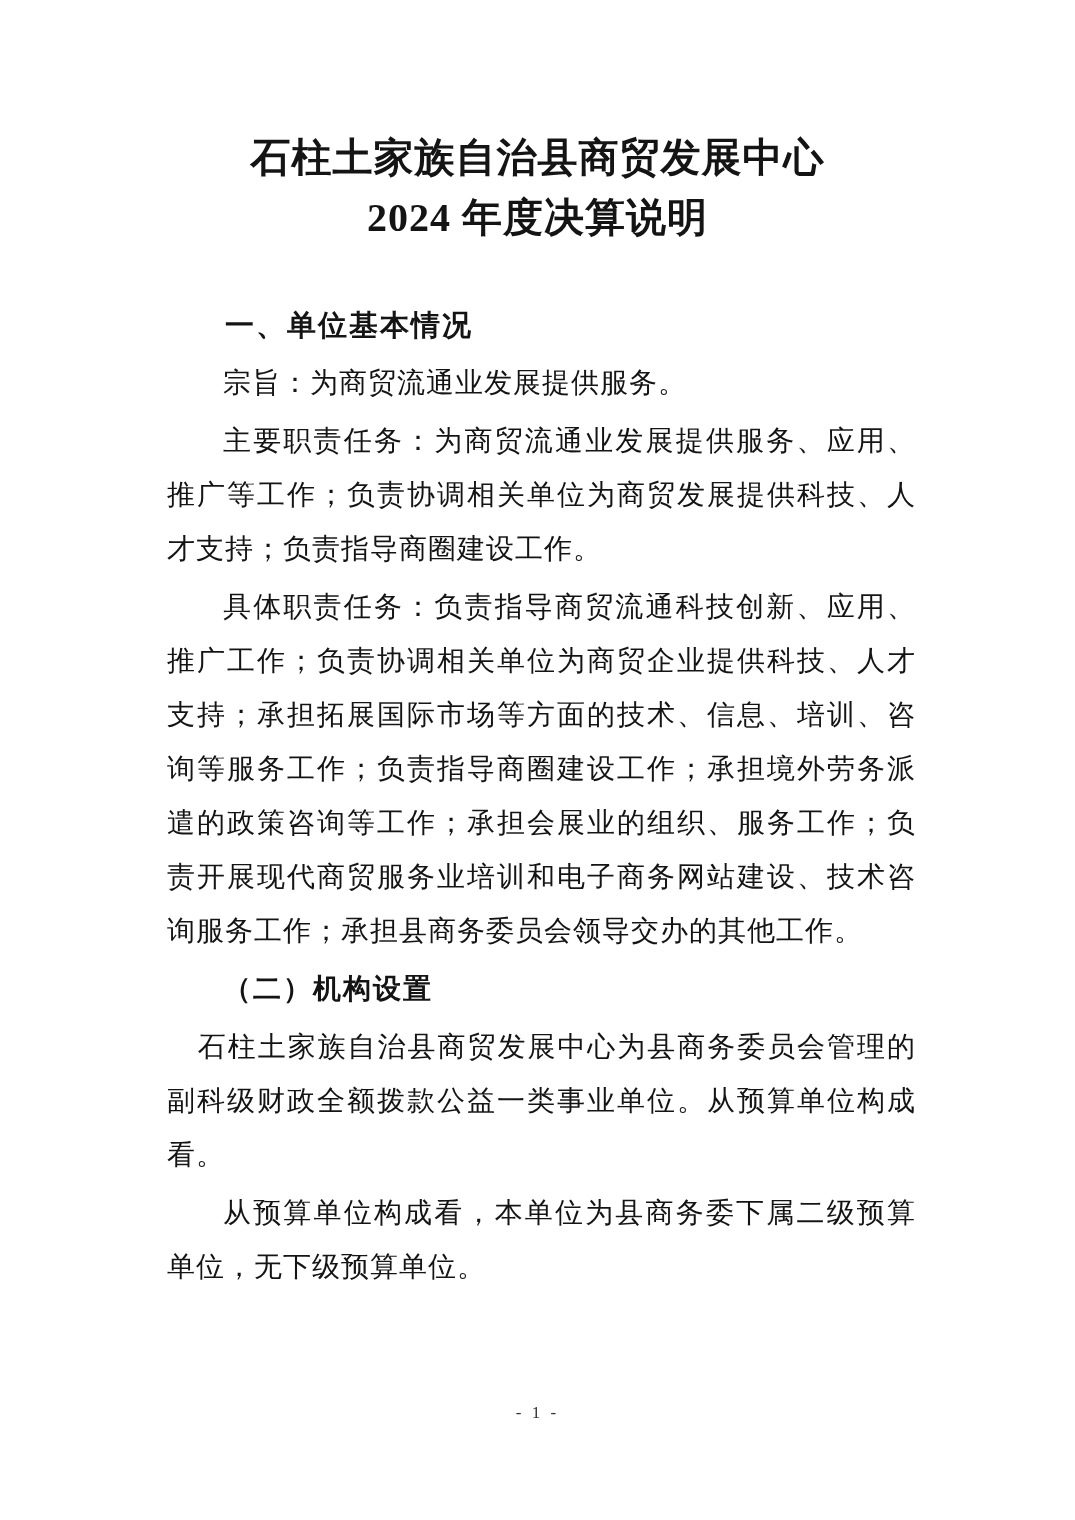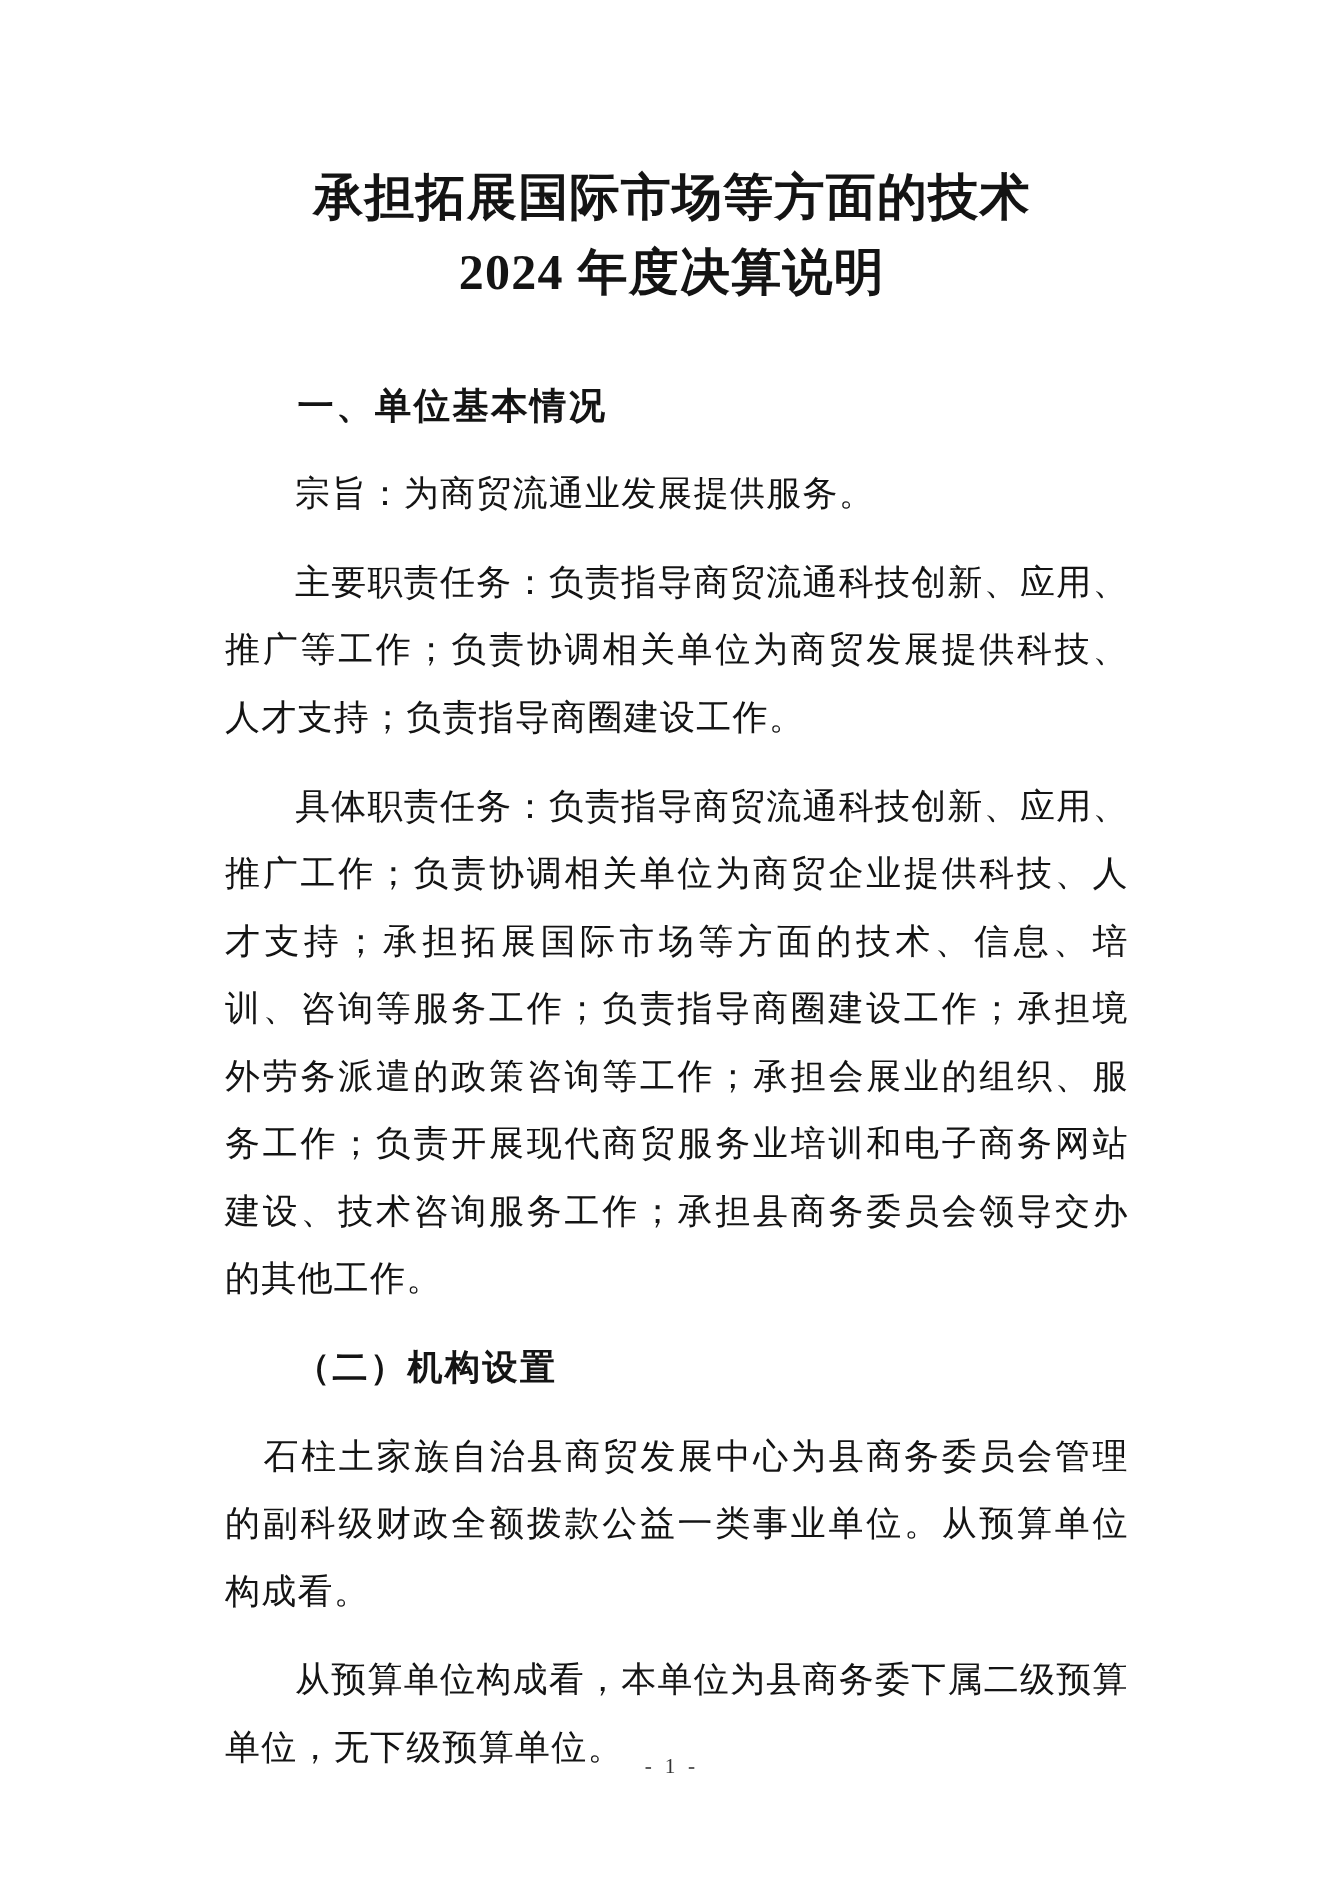--- a/index.html
+++ b/index.html
@@ -24,21 +24,21 @@
     font-size: 40px;
     line-height: 60px;
     font-weight: bold;
     letter-spacing: 1px;
     font-family: "Liberation Serif", "DejaVu Serif", serif;
   }
   .content {
     margin: 50px 155px 0 163px;
   }
   .content p {
-    margin: 17px;
+    margin: 4px;
     font-size: 28px;
     line-height: 54px;
     text-indent: 2em;
     text-align: justify;
     text-justify: inter-character;
     letter-spacing: 1px;
   }
   .heading1 {
     font-family: "Liberation Sans", "DejaVu Sans", sans-serif;
     font-weight: bold;
@@ -62,31 +62,31 @@
     letter-spacing: 3px;
     color: #333333;
   }
 </style>
 </head>
 <body>
 
 <div class="page">
 
   <div class="title-block">
-    <div class="doc-title">承担拓展国际市场等方面的技术</div>
+    <div class="doc-title">石柱土家族自治县商贸发展中心</div>
     <div class="doc-title">2024 年度决算说明</div>
   </div>
 
   <div class="content">
     <p class="heading1">一、单位基本情况</p>
 
 
     <p>宗旨：为商贸流通业发展提供服务。</p>
 
-    <p>主要职责任务：负责指导商贸流通科技创新、应用、推广等工作；负责协调相关单位为商贸发展提供科技、人才支持；负责指导商圈建设工作。</p>
+    <p>主要职责任务：为商贸流通业发展提供服务、应用、推广等工作；负责协调相关单位为商贸发展提供科技、人才支持；负责指导商圈建设工作。</p>
 
     <p>具体职责任务：负责指导商贸流通科技创新、应用、推广工作；负责协调相关单位为商贸企业提供科技、人才支持；承担拓展国际市场等方面的技术、信息、培训、咨询等服务工作；负责指导商圈建设工作；承担境外劳务派遣的政策咨询等工作；承担会展业的组织、服务工作；负责开展现代商贸服务业培训和电子商务网站建设、技术咨询服务工作；承担县商务委员会领导交办的其他工作。</p>
 
     <p class="subheading">（二）机构设置</p>
 
     <p class="indent-1">石柱土家族自治县商贸发展中心为县商务委员会管理的副科级财政全额拨款公益一类事业单位。从预算单位构成看。</p>
 
 
     <p>从预算单位构成看，本单位为县商务委下属二级预算单位，无下级预算单位。</p>
   </div>

